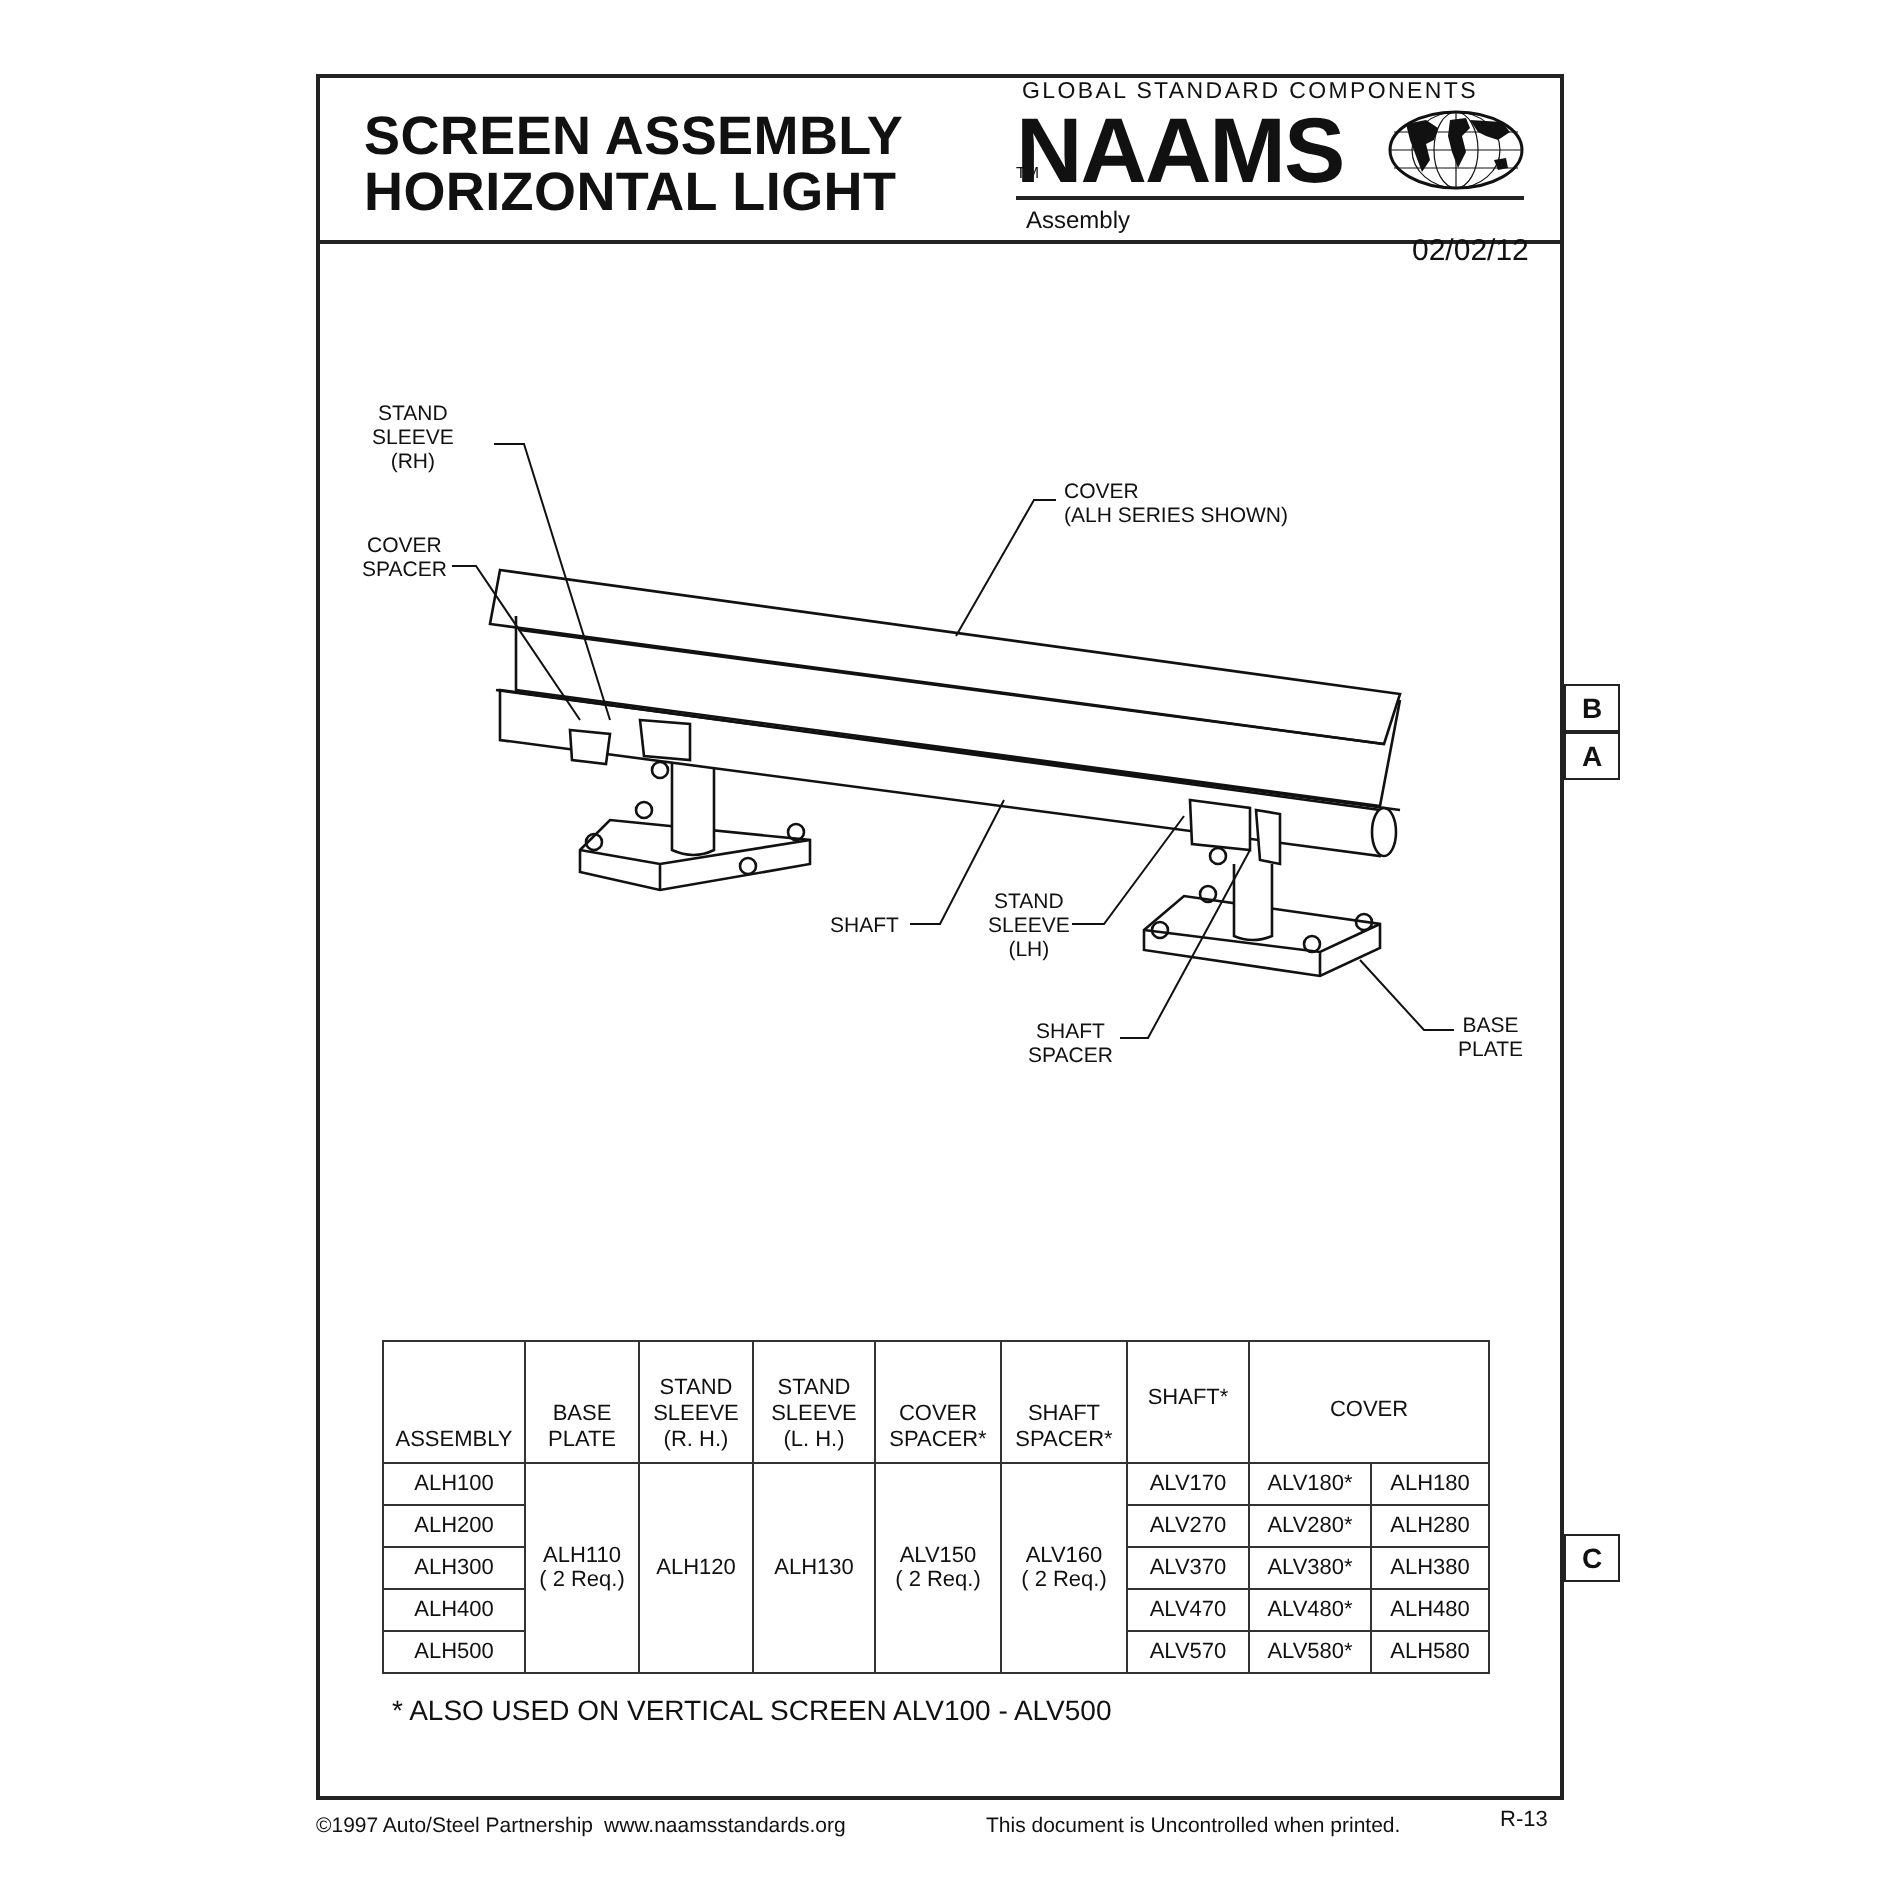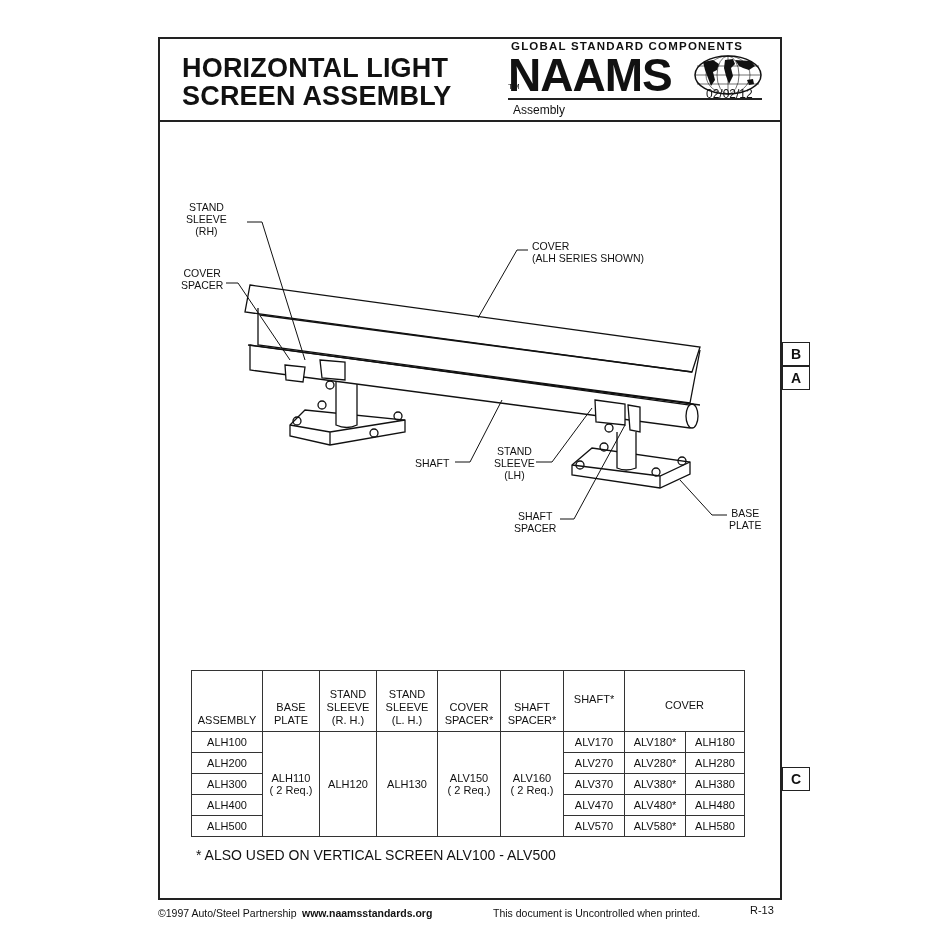--- a/index.html
+++ b/index.html
@@ -1,46 +1,46 @@
 <!DOCTYPE html>
 <html><head>
 <meta charset="utf-8">
 <style>
   html, body { margin: 0; padding: 0; background: #ffffff; }
   body { width: 940px; height: 940px; position: relative; overflow: hidden; font-family: "Liberation Sans", sans-serif; color: #111; }
   .page-frame { position: absolute; left: 158px; top: 37px; width: 624px; height: 863px; border: 2px solid #222; box-sizing: border-box; }
   .header-divider { position: absolute; left: 158px; top: 120px; width: 624px; height: 2px; background: #222; }
   .title { position: absolute; left: 182px; top: 54px; font-weight: bold; font-size: 27px; line-height: 28px; letter-spacing: 0.2px; }
   .tm { position: absolute; left: 508px; top: 82px; font-size: 8px; }
-  .gsc { position: absolute; left: 511px; top: 40px; font-weight: bold; font-size: 11.5px; letter-spacing: 1.2px; }
+  .gsc { position: absolute; left: 511px; top: 40px; font-weight: normal; font-size: 11.5px; letter-spacing: 1.2px; }
   .naams { position: absolute; left: 508px; top: 52px; font-weight: bold; font-size: 46px; line-height: 46px; letter-spacing: -1px; }
   .globe { position: absolute; left: 693px; top: 54px; width: 70px; height: 42px; }
   .logo-rule { position: absolute; left: 508px; top: 98px; width: 254px; height: 2px; background: #222; }
   .assembly-lbl { position: absolute; left: 513px; top: 103px; font-size: 12px; }
-  .date-lbl { position: absolute; left: 706px; top: 87px; font-size: 12px; }
+  .date-lbl { position: absolute; left: 706px; top: 117px; font-size: 15px; }
   .drawing { position: absolute; left: 158px; top: 122px; width: 624px; height: 430px; }
   .callout { position: absolute; font-size: 10.5px; line-height: 12px; text-align: center; }
   .tab { position: absolute; left: 782px; width: 28px; height: 24px; border: 1.5px solid #222; box-sizing: border-box; font-weight: bold; font-size: 14px; text-align: center; line-height: 22px; background: #fff; }
   table.parts { position: absolute; left: 191px; top: 670px; border-collapse: collapse; font-size: 11px; }
   table.parts td, table.parts th { border: 1px solid #333; text-align: center; padding: 0 4px; font-weight: normal; }
   table.parts th { height: 44px; vertical-align: bottom; padding-bottom: 4px; line-height: 13px; }
   table.parts td { height: 20px; }
   .footnote { position: absolute; left: 196px; top: 847px; font-size: 14px; text-align: center; }
   .footer { position: absolute; top: 907px; font-size: 10.5px; }
   .page-num { position: absolute; left: 750px; top: 904px; font-size: 11px; }
 </style>
 </head>
 <body>
 
 <div class="page-frame"></div>
 <div class="header-divider"></div>
 
 <div class="title">
+  <div>SCREEN ASSEMBLY</div>
   <div>HORIZONTAL LIGHT</div>
-  <div>SCREEN ASSEMBLY</div>
 </div>
 
 <div class="tm">TM</div>
 <div class="gsc">GLOBAL STANDARD COMPONENTS</div>
 <div class="naams">NAAMS</div>
 <svg class="globe" viewBox="0 0 70 42">
   <ellipse cx="35" cy="21" rx="33" ry="19" fill="#fff" stroke="#111" stroke-width="1.5"></ellipse>
   <ellipse cx="35" cy="21" rx="22" ry="19" fill="none" stroke="#111" stroke-width="0.6"></ellipse>
   <ellipse cx="35" cy="21" rx="11" ry="19" fill="none" stroke="#111" stroke-width="0.6"></ellipse>
   <line x1="35" y1="2" x2="35" y2="40" stroke="#111" stroke-width="0.6"></line>
@@ -207,15 +207,15 @@
     <td>ALV570</td>
     <td>ALV580*</td>
     <td>ALH580</td>
   </tr>
 </tbody>
   </table>
 
 <div class="footnote">* ALSO USED ON VERTICAL SCREEN ALV100 - ALV500</div>
 
 <div class="footer" style="left:158px;">©1997 Auto/Steel Partnership</div>
-<div class="footer" style="left:302px;font-weight:bold;">www.naamsstandards.org</div>
+<div class="footer" style="left:302px;">www.naamsstandards.org</div>
 <div class="footer" style="left:493px;">This document is Uncontrolled when printed.</div>
 <div class="page-num">R-13</div>
 
 </body></html>

